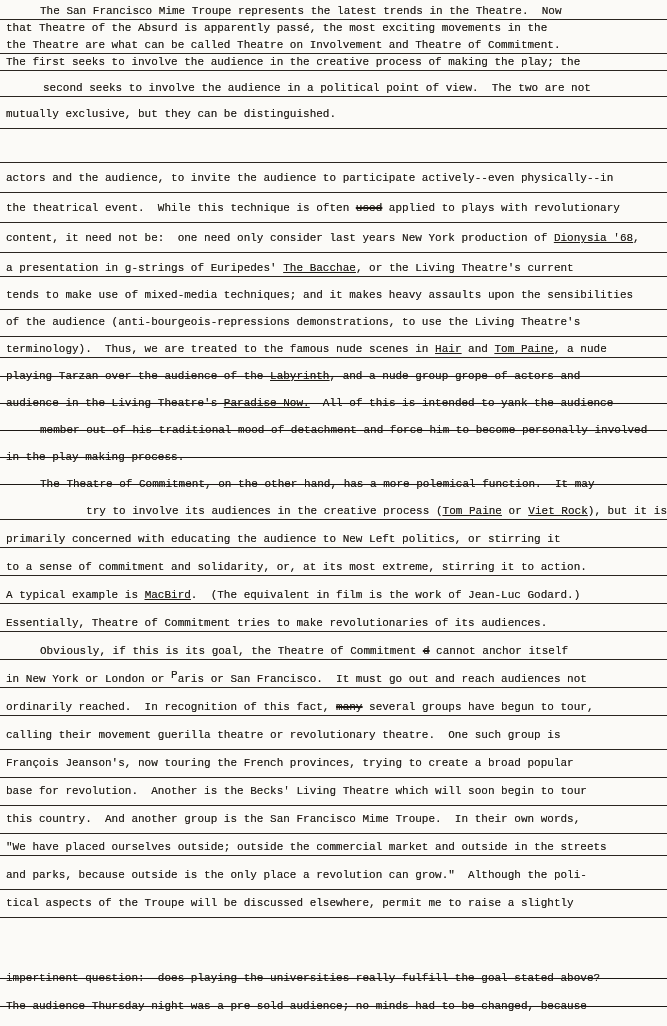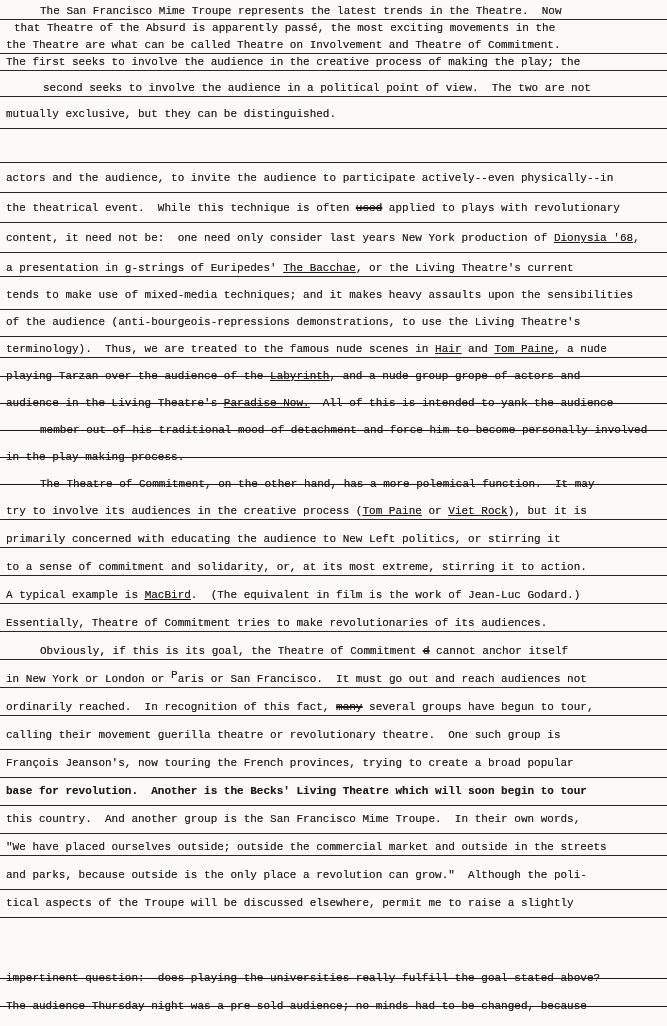--- a/index.html
+++ b/index.html
@@ -29,49 +29,49 @@
   .rule.strike{top:7px;z-index:3;border-top-width:1.5px;border-top-color:#1c1814;}
   .u{text-decoration:underline;}
   .x{text-decoration:line-through;text-decoration-thickness:1.5px;}
   .sup{position:relative;top:-4px;}
 </style>
 </head>
 <body style="--paper: #fbfaf7; --ink: #1f1b16; --rule: #2a2520;">
 
 <div id="doc">
     <div class="line indent" style="height: 17px;"><span class="txt"><span>The San Francisco Mime Troupe represents the latest trends in the Theatre.  Now</span></span><i class="rule under"></i></div>
-    <div class="line" style="height: 17px; margin-left: 8px;"><span class="txt"><span>that Theatre of the Absurd is apparently passé, the most exciting movements in the</span></span></div>
+    <div class="line" style="height: 17px;"><span class="txt"><span>that Theatre of the Absurd is apparently passé, the most exciting movements in the</span></span></div>
     <div class="line" style="height: 17px;"><span class="txt"><span>the Theatre are what can be called Theatre on Involvement and Theatre of Commitment.</span></span><i class="rule under"></i></div>
     <div class="line" style="height: 26px;"><span class="txt"><span>The first seeks to involve the audience in the creative process of making the play; the</span></span><i class="rule under"></i></div>
     <div class="line" style="height: 26px; padding-left: 43px;"><span class="txt"><span>second seeks to involve the audience in a political point of view.  The two are not</span></span><i class="rule under"></i></div>
     <div class="line" style="height: 26px;"><span class="txt"><span>mutually exclusive, but they can be distinguished.</span></span><i class="rule under2"></i></div>
     <div class="line indent" style="height: 30px; margin-top: 8px;"><i class="rule under2"></i></div>
     <div class="line" style="height: 30px;"><span class="txt"><span>actors and the audience, to invite the audience to participate actively--even physically--in</span></span><i class="rule under2"></i></div>
     <div class="line" style="height: 30px;"><span class="txt"><span>the theatrical event.  While this technique is often </span><span class="x">used</span><span> applied to plays with revolutionary</span></span><i class="rule under2"></i></div>
     <div class="line" style="height: 30px;"><span class="txt"><span>content, it need not be:  one need only consider last years New York production of </span><span class="u">Dionysia '68</span><span>,</span></span><i class="rule under2"></i></div>
     <div class="line" style="height: 27px;"><span class="txt"><span>a presentation in g-strings of Euripedes' </span><span class="u">The Bacchae</span><span>, or the Living Theatre's current</span></span><i class="rule under"></i></div>
     <div class="line" style="height: 27px;"><span class="txt"><span>tends to make use of mixed-media techniques; and it makes heavy assaults upon the sensibilities</span></span><i class="rule under2"></i></div>
     <div class="line" style="height: 27px;"><span class="txt"><span>of the audience (anti-bourgeois-repressions demonstrations, to use the Living Theatre's</span></span><i class="rule under2"></i></div>
     <div class="line" style="height: 27px;"><span class="txt"><span>terminology).  Thus, we are treated to the famous nude scenes in </span><span class="u">Hair</span><span> and </span><span class="u">Tom Paine</span><span>, a nude</span></span><i class="rule under"></i></div>
     <div class="line" style="height: 27px;"><span class="txt"><span>playing Tarzan over the audience of the </span><span class="u">Labyrinth</span><span>, and a nude group-grope of actors and</span></span><i class="rule strike"></i></div>
     <div class="line" style="height: 27px;"><span class="txt"><span>audience in the Living Theatre's </span><span class="u">Paradise Now.</span><span>  All of this is intended to yank the audience</span></span><i class="rule strike"></i></div>
     <div class="line" style="height: 27px; padding-left: 40px;"><span class="txt"><span>member out of his traditional mood of detachment and force him to become personally involved</span></span><i class="rule strike"></i></div>
     <div class="line" style="height: 27px;"><span class="txt"><span>in the play-making process.</span></span><i class="rule strike"></i></div>
     <div class="line indent" style="height: 27px;"><span class="txt"><span>The Theatre of Commitment, on the other hand, has a more polemical function.  It may</span></span><i class="rule strike"></i></div>
-    <div class="line" style="height: 28px;"><span class="txt"><span>try to involve its audiences in the creative process (</span><span class="u">Tom Paine</span><span> or </span><span class="u">Viet Rock</span><span>), but it is</span></span><i class="rule under"></i></div>
+    <div class="line" style="height: 28px; text-align: right;"><span class="txt"><span>try to involve its audiences in the creative process (</span><span class="u">Tom Paine</span><span> or </span><span class="u">Viet Rock</span><span>), but it is</span></span><i class="rule under"></i></div>
     <div class="line" style="height: 28px;"><span class="txt"><span>primarily concerned with educating the audience to New Left politics, or stirring it</span></span><i class="rule under"></i></div>
     <div class="line" style="height: 28px;"><span class="txt"><span>to a sense of commitment and solidarity, or, at its most extreme, stirring it to action.</span></span><i class="rule under"></i></div>
     <div class="line" style="height: 28px;"><span class="txt"><span>A typical example is </span><span class="u">MacBird</span><span>.  (The equivalent in film is the work of Jean-Luc Godard.)</span></span><i class="rule under"></i></div>
     <div class="line" style="height: 28px;"><span class="txt"><span>Essentially, Theatre of Commitment tries to make revolutionaries of its audiences.</span></span><i class="rule under"></i></div>
     <div class="line indent" style="height: 28px;"><span class="txt"><span>Obviously, if this is its goal, the Theatre of Commitment </span><span class="x">d</span><span> cannot anchor itself</span></span><i class="rule under"></i></div>
     <div class="line" style="height: 28px;"><span class="txt"><span>in New York or London or </span><span class="sup">P</span><span>aris or San Francisco.  It must go out and reach audiences not</span></span><i class="rule under"></i></div>
     <div class="line" style="height: 28px;"><span class="txt"><span>ordinarily reached.  In recognition of this fact, </span><span class="x">many</span><span> several groups have begun to tour,</span></span><i class="rule under"></i></div>
     <div class="line" style="height: 28px;"><span class="txt"><span>calling their movement guerilla theatre or revolutionary theatre.  One such group is</span></span><i class="rule under2"></i></div>
     <div class="line" style="height: 28px;"><span class="txt"><span>François Jeanson's, now touring the French provinces, trying to create a broad popular</span></span><i class="rule under2"></i></div>
-    <div class="line" style="height: 28px; font-weight: bold;"><span class="txt"><span>base for revolution.  Another is the Becks' Living Theatre which will soon begin to tour</span></span><i class="rule under2"></i></div>
+    <div class="line" style="height: 28px;"><span class="txt"><span>base for revolution.  Another is the Becks' Living Theatre which will soon begin to tour</span></span><i class="rule under2"></i></div>
     <div class="line" style="height: 28px;"><span class="txt"><span>this country.  And another group is the San Francisco Mime Troupe.  In their own words,</span></span><i class="rule under2"></i></div>
     <div class="line" style="height: 28px;"><span class="txt"><span>"We have placed ourselves outside; outside the commercial market and outside in the streets</span></span><i class="rule under"></i></div>
     <div class="line" style="height: 28px;"><span class="txt"><span>and parks, because outside is the only place a revolution can grow."  Although the poli-</span></span><i class="rule under2"></i></div>
     <div class="line" style="height: 28px;"><span class="txt"><span>tical aspects of the Troupe will be discussed elsewhere, permit me to raise a slightly</span></span><i class="rule under2"></i></div>
     <div class="line" style="height: 28px; margin-top: 47px;"><span class="txt"><span>impertinent question:  does playing the universities really fulfill the goal stated above?</span></span><i class="rule strike"></i></div>
     <div class="line" style="height: 28px;"><span class="txt"><span>The audience Thursday night was a pre-sold audience; no minds had to be changed, because</span></span><i class="rule strike"></i></div>
     <div class="line" style="height: 28px;"><span class="txt"><span>everyone agreed with the political point of view of the group.  Until the Mime Troupe and</span></span><i class="rule strike"></i></div>
   </div>
 
 </body></html>

